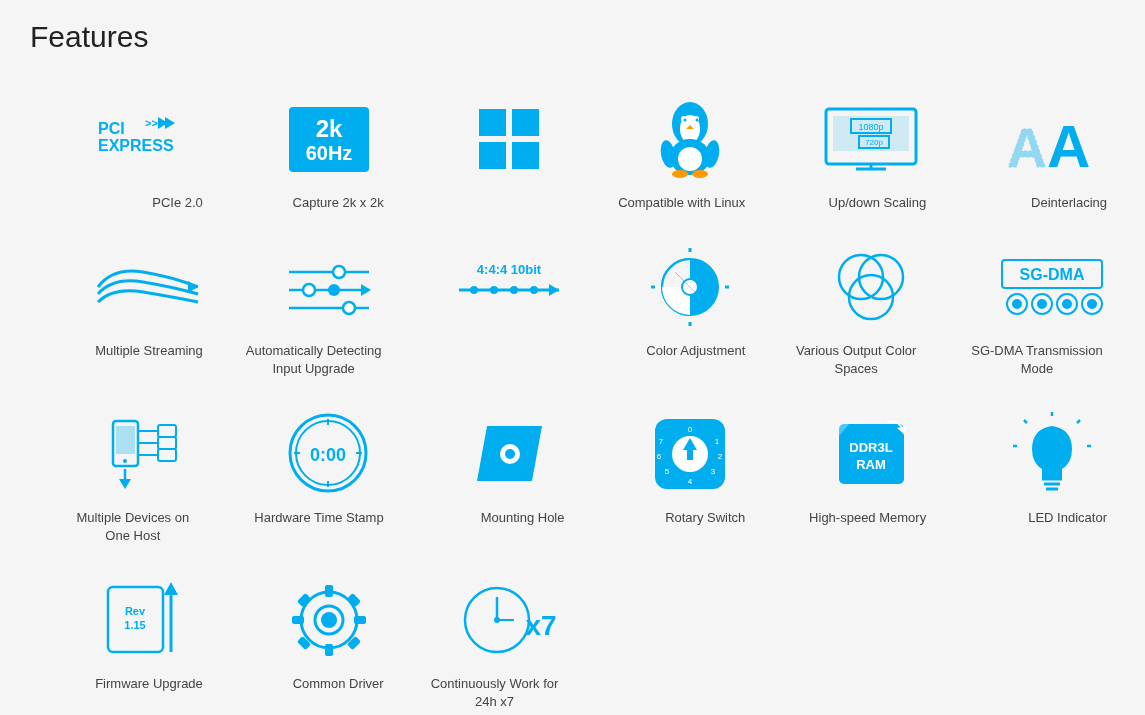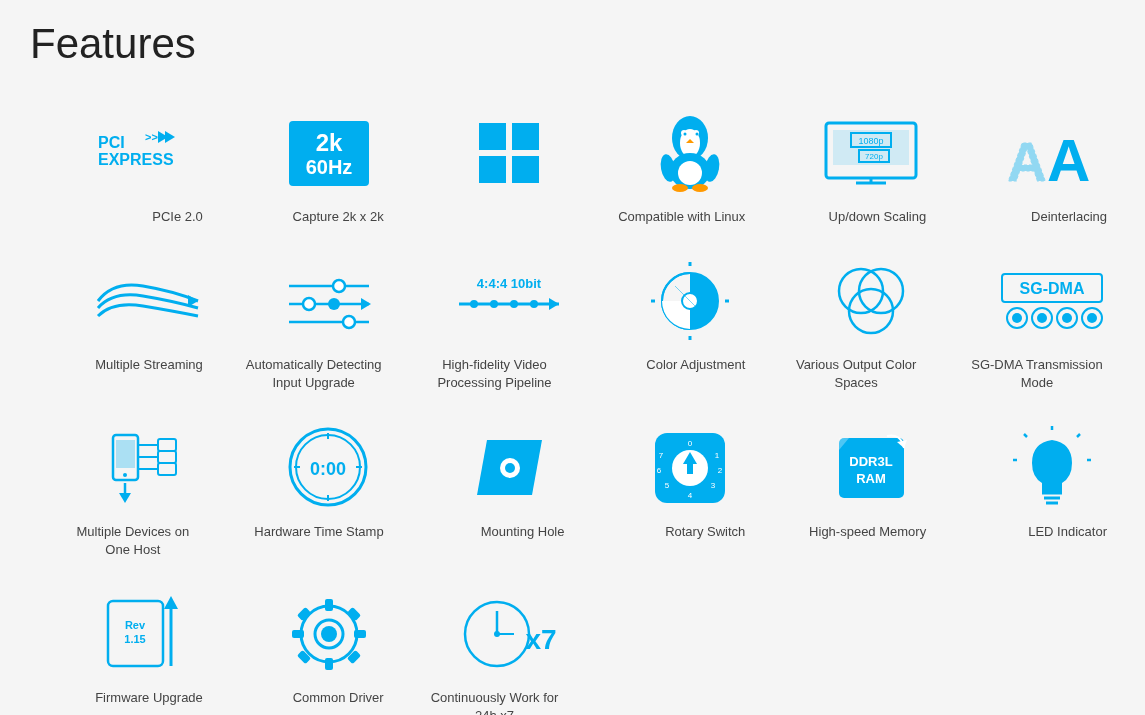--- a/index.html
+++ b/index.html
@@ -3,21 +3,21 @@
   <meta charset="utf-8">
   <style>
     * { box-sizing: border-box; margin: 0; padding: 0; }
     body {
       background: #f5f5f5;
       font-family: 'Segoe UI', Arial, sans-serif;
       color: #333;
       padding: 20px 30px;
     }
     h1 {
-      font-size: 42px;
+      font-size: 30px;
       font-weight: 300;
       color: #222;
       margin-bottom: 30px;
     }
     .features-grid {
       display: grid;
       grid-template-columns: repeat(6, 1fr);
       gap: 10px 0;
       max-width: 1100px;
     }
@@ -187,21 +187,20 @@
 
         <line x1="5" y1="38" x2="105" y2="38" stroke="#00aeef" stroke-width="3"></line>
         <polygon points="105,38 95,32 95,44" fill="#00aeef"></polygon>
 
         <circle cx="20" cy="38" r="4" fill="#00aeef"></circle>
         <circle cx="40" cy="38" r="4" fill="#00aeef"></circle>
         <circle cx="60" cy="38" r="4" fill="#00aeef"></circle>
         <circle cx="80" cy="38" r="4" fill="#00aeef"></circle>
       </svg>
     </div>
-    <div class="feature-label">High-fidelity Video Processing Pipeline</div>
   </div>
 
   <div class="feature-item">
     <div class="feature-icon">
       <svg width="90" height="80" viewBox="0 0 90 80">
 
         <circle cx="45" cy="40" r="28" fill="none" stroke="#00aeef" stroke-width="2"></circle>
 
         <line x1="45" y1="5" x2="45" y2="1" stroke="#00aeef" stroke-width="3"></line>
         <line x1="45" y1="75" x2="45" y2="79" stroke="#00aeef" stroke-width="3"></line>

